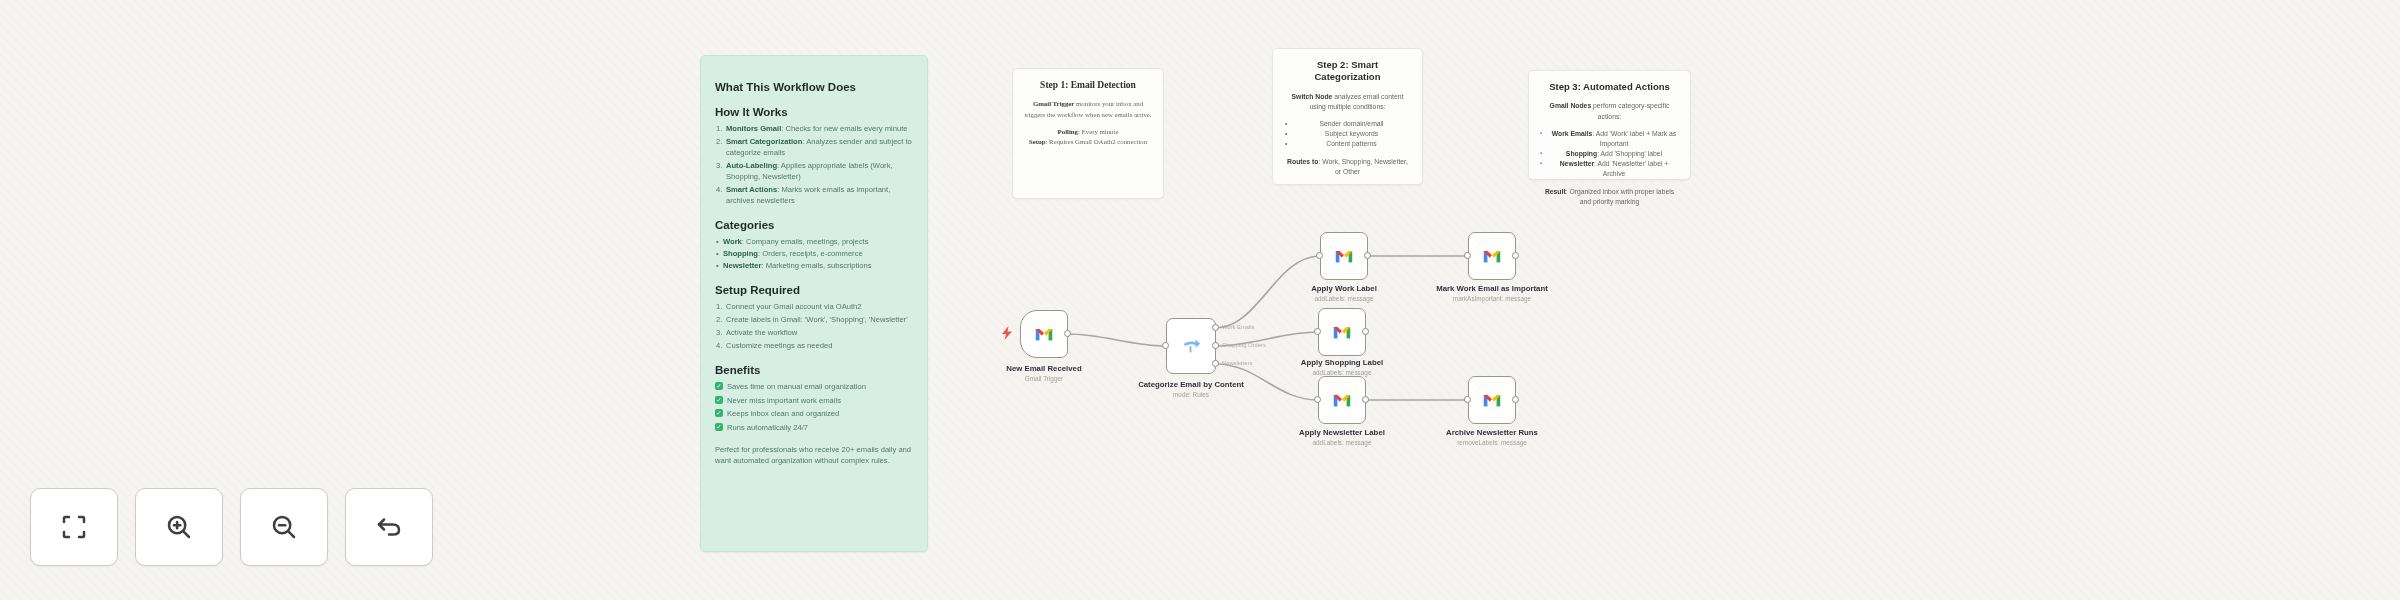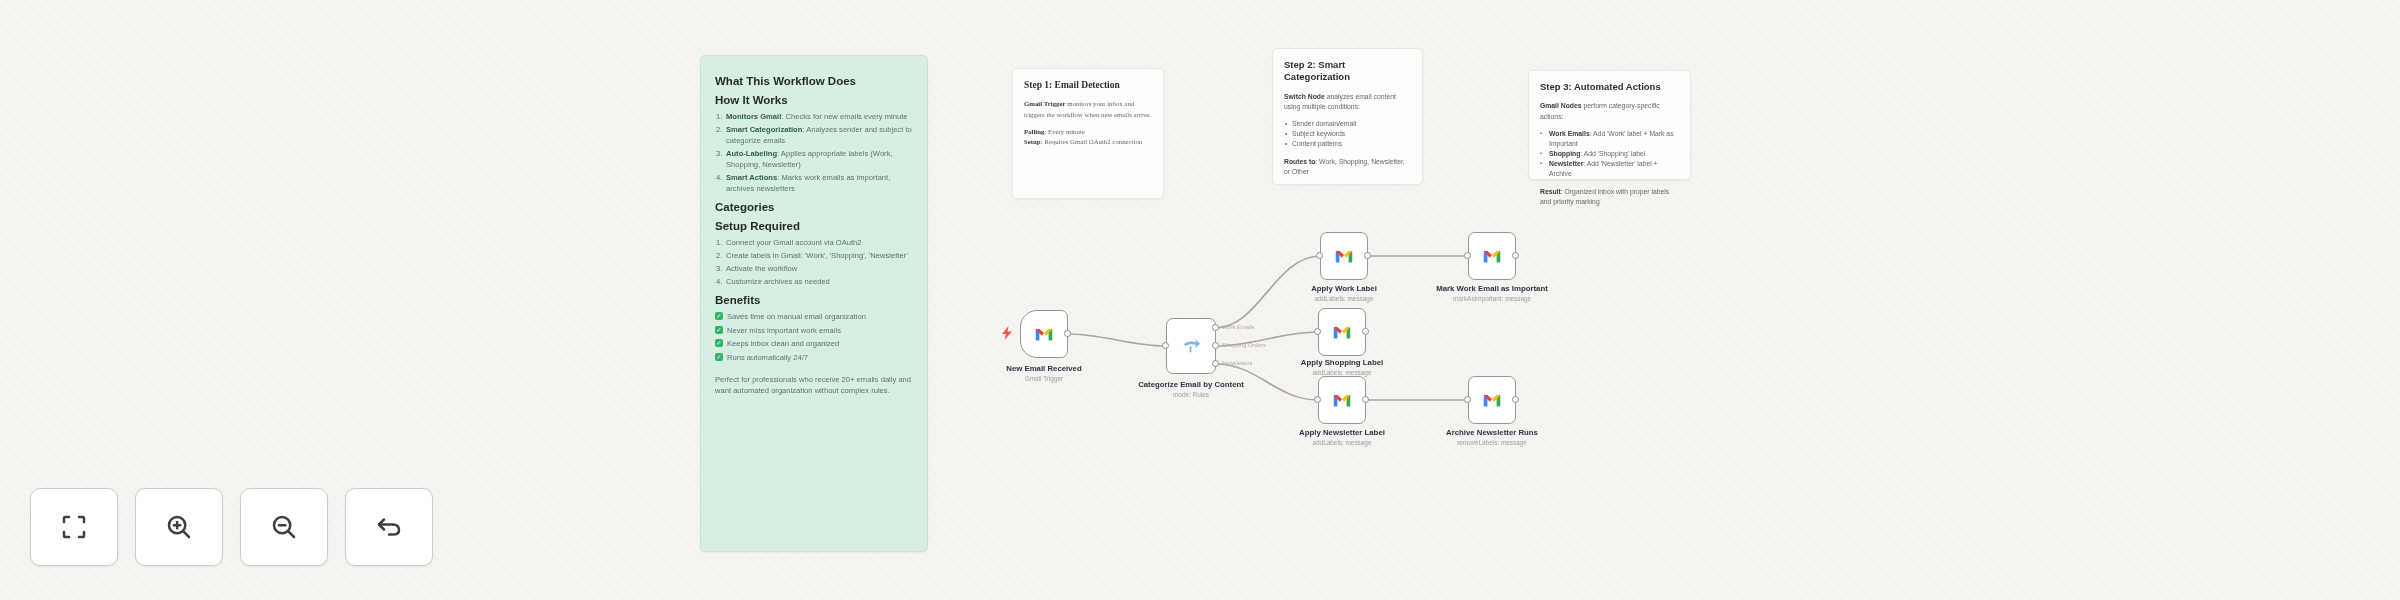--- a/index.html
+++ b/index.html
@@ -24,42 +24,42 @@
     font-size:16px; line-height:1.3; font-weight:bold; color:#1f2a26;
     margin-bottom:4px;
   }
   .title-emoji {
     display:inline-block; width:17px; height:15px; border-radius:3px;
     background:#e7e3fb; color:#5b5bd6; font-size:10px; line-height:15px;
     text-align:center; vertical-align:2px; margin-right:4px;
   }
   .note-green h2 {
     font-size:11.5px; font-weight:bold; color:#1f2a26;
-    margin-top:7px; margin-bottom:5px;
+    margin-top:13px; margin-bottom:5px;
   }
   .note-green p, .note-green .li {
     font-size:7.6px; line-height:1.45; color:#53766a;
   }
   .lbl { font-weight:bold; color:#2c5e4f;margin-top:28px; }
   .ol { counter-reset:n; }
   .ol .li { position:relative; padding-left:11px; margin-bottom:2px; }
   .ol .li::before { counter-increment:n; content:counter(n) "."; position:absolute; left:1px; color:#53766a; }
   .ul .li { position:relative; padding-left:8px; margin-bottom:1px; }
   .ul .li::before { content:"\2022"; position:absolute; left:1px; color:#53766a; }
   .benefit { display:flex; align-items:flex-start; gap:4px; margin-bottom:2.5px; }
   .check {
     flex:0 0 auto; width:8px; height:8px; margin-top:1px; border-radius:2px;
     background:#35b36b; color:#ffffff; font-size:6.5px; line-height:8px; text-align:center;
   }
   .note-footer { font-weight:normal; color:#2c5e4f; margin-top:11px; }
 
   
   .note-white {
     position:absolute; background:#fdfdfc; border:1px solid #e8e6e1; border-radius:5px;
-    padding:10px 11px; box-shadow:0 1px 2px rgba(0,0,0,0.04);
+    padding:10px 11px; box-shadow:0 1px 2px rgba(0,0,0,0.04);text-align:center;
   }
   .note-white h3 { font-size:9.5px; font-weight:bold; color:#2d2d2d; margin-bottom:8px; line-height:1.3; }
   .note-white p, .note-white .li { font-size:6.8px; line-height:1.5; color:#676767; }
   .note-white .blbl { font-weight:bold; color:#3a3a3a; }
   .note-white .gap { margin-top:7px; }
   .ul-gray .li { position:relative; padding-left:8px; }
   .ul-gray .li::before { content:"\2022"; position:absolute; left:1px; color:#676767; }
   .ul-blue .li { position:relative; padding-left:9px; }
   .ul-blue .li::before { content:"\25AA"; position:absolute; left:0; color:#4285f4; font-size:6px; }
   #note-step1 { left:1012px; top:68px; width:152px; height:131px;font-family:Liberation Serif, serif; }
@@ -105,28 +105,34 @@
     <h2>How It Works</h2>
     <div class="ol">
 
     <div class="li"><span class="lbl">Monitors Gmail</span><span>: Checks for new emails every minute</span></div>
         <div class="li"><span class="lbl">Smart Categorization</span><span>: Analyzes sender and subject to categorize emails</span></div>
         <div class="li"><span class="lbl">Auto-Labeling</span><span>: Applies appropriate labels (Work, Shopping, Newsletter)</span></div>
         <div class="li"><span class="lbl">Smart Actions</span><span>: Marks work emails as important, archives newsletters</span></div>
       </div>
 
     <h2>Categories</h2>
+    <div class="ul">
+
+    <div class="li"><span class="lbl">Work</span><span>: Company emails, meetings, projects</span></div>
+        <div class="li"><span class="lbl">Shopping</span><span>: Orders, receipts, e-commerce</span></div>
+        <div class="li"><span class="lbl">Newsletter</span><span>: Marketing emails, subscriptions</span></div>
+      </div>
 
     <h2>Setup Required</h2>
     <div class="ol">
 
     <div class="li"><span>Connect your Gmail account via OAuth2</span></div>
         <div class="li"><span>Create labels in Gmail: 'Work', 'Shopping', 'Newsletter'</span></div>
         <div class="li"><span>Activate the workflow</span></div>
-        <div class="li"><span>Customize archives as needed</span></div>
+        <div class="li"><span>Customize meetings as needed</span></div>
       </div>
 
     <h2>Benefits</h2>
     <div>
 
     <div class="benefit li">
           <span class="check">✓</span>
           <span>Saves time on manual email organization</span>
         </div>
         <div class="benefit li">

